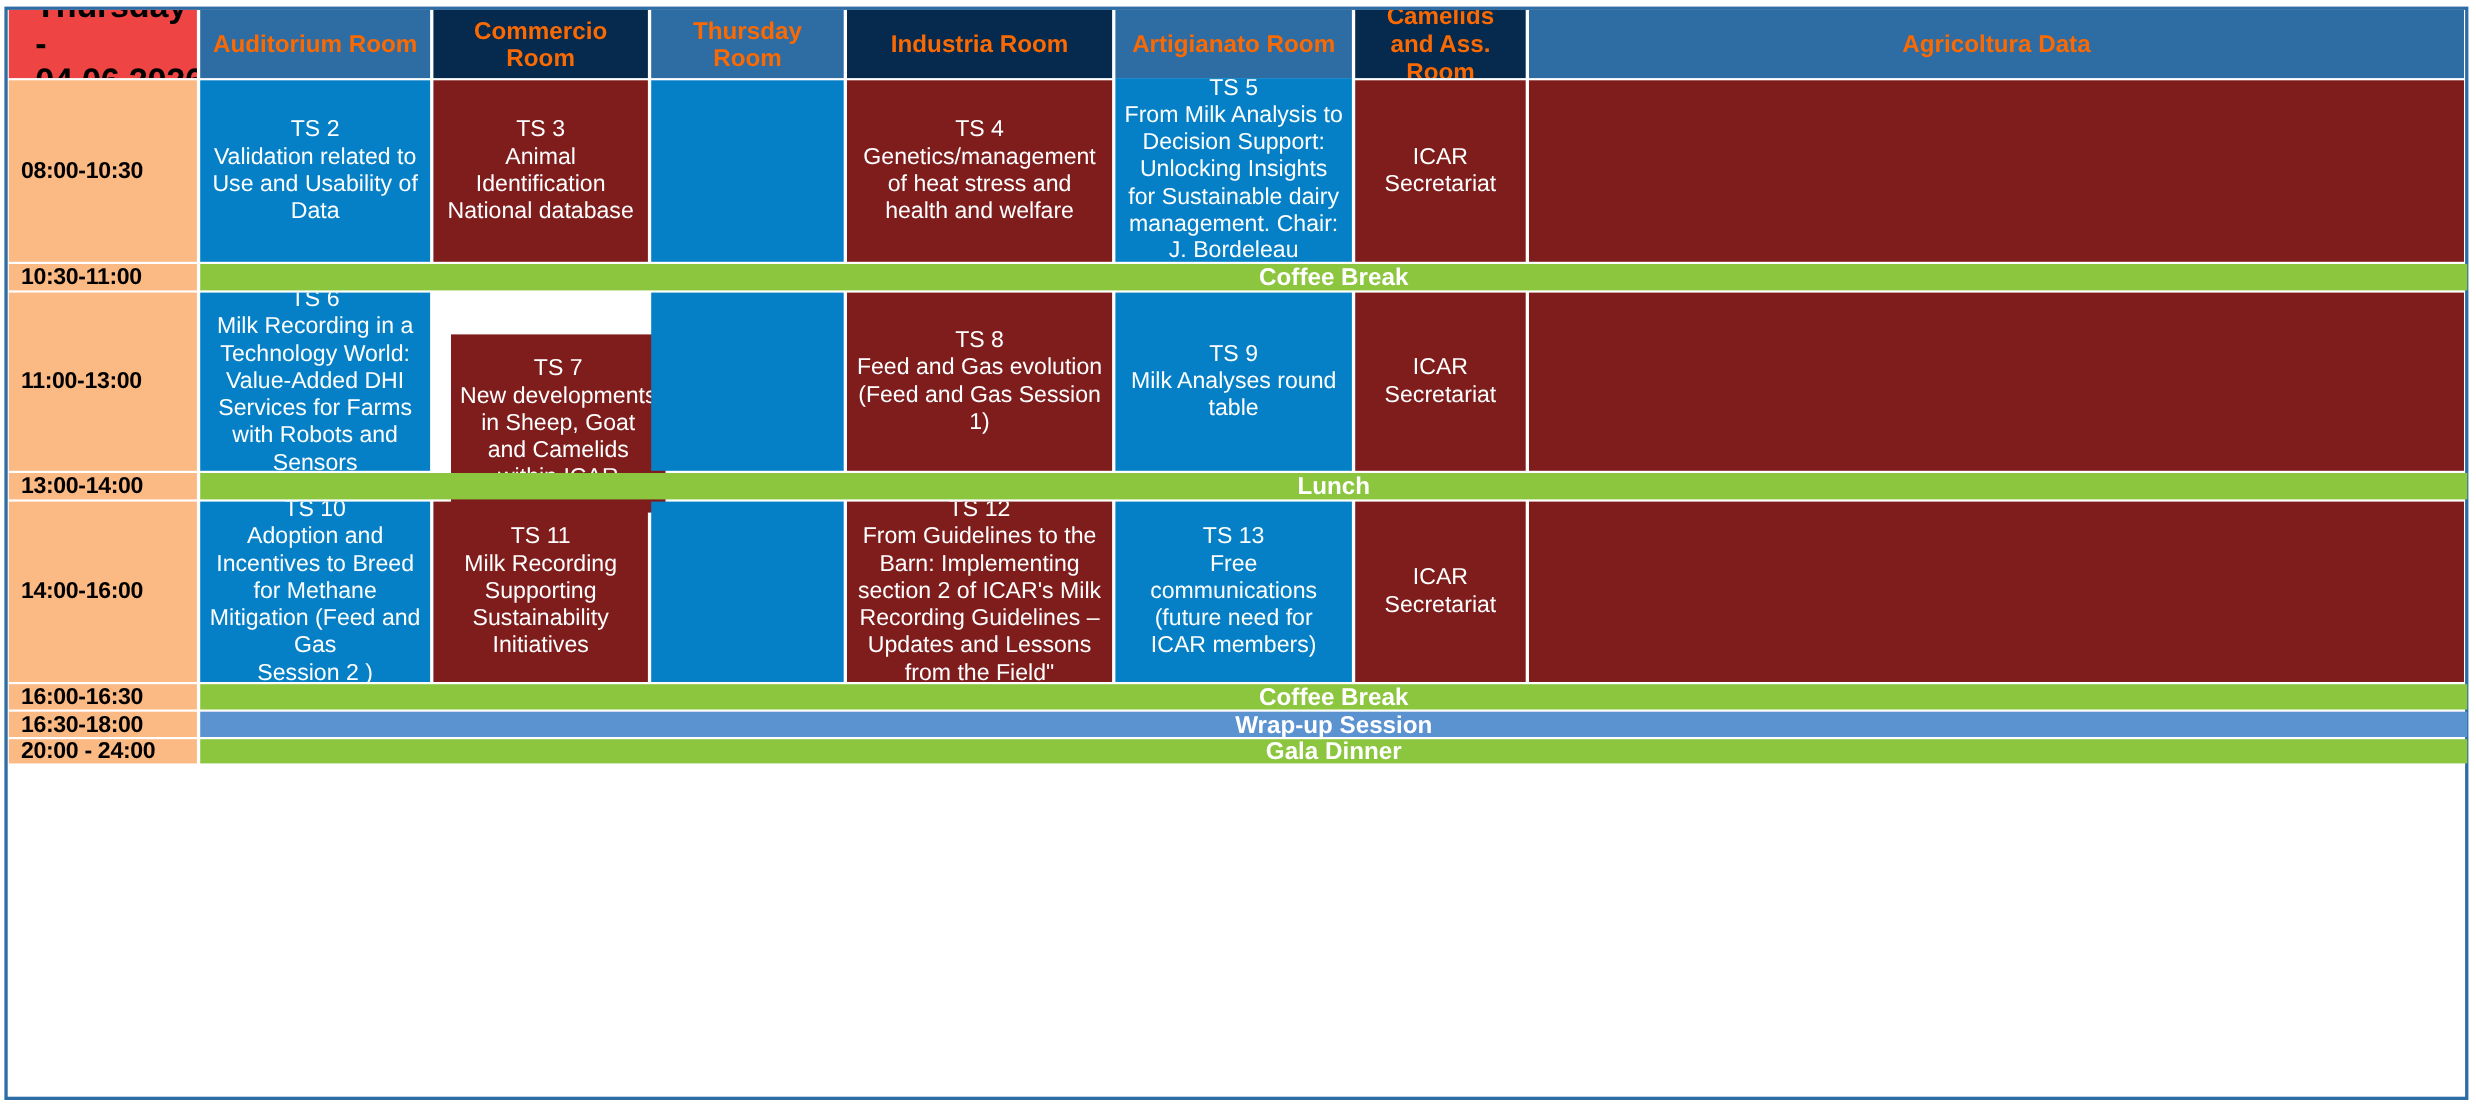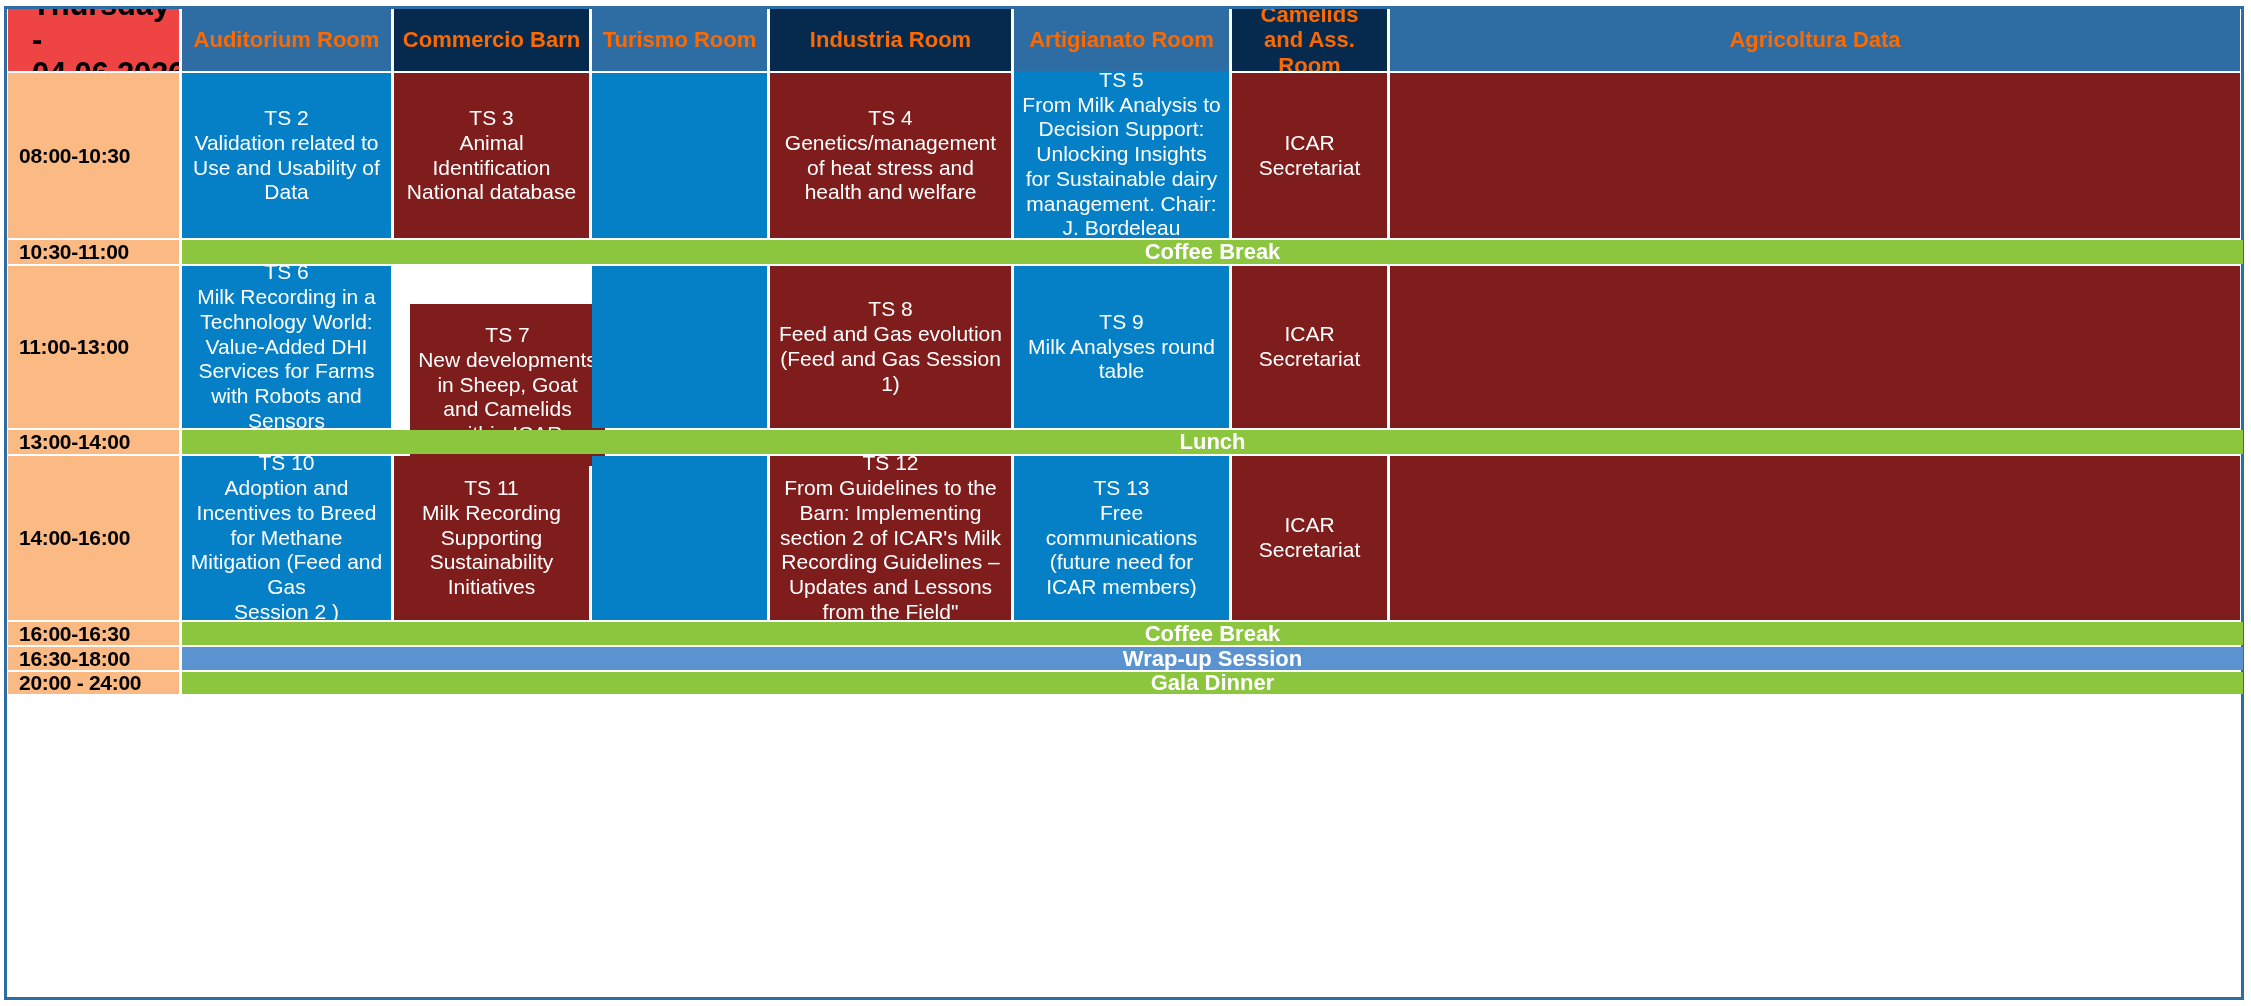--- a/index.html
+++ b/index.html
@@ -120,24 +120,24 @@
       <div class="cell day-title" style="left: 8px; top: 9px; width: 171px; height: 62px;">
         <div>
           <div>Thursday -</div>
           <div>04.06.2026</div>
         </div>
       </div>
       <div class="cell room-head mid" style="left: 182px; top: 9px; width: 209px; height: 62px;">
         <span>Auditorium Room</span>
       </div>
       <div class="cell room-head dark" style="left: 394px; top: 9px; width: 195px; height: 62px;">
-        <span>Commercio Barn</span>
+        <span>Commercio Room</span>
       </div>
       <div class="cell room-head mid" style="left: 592px; top: 9px; width: 175px; height: 62px;">
-        <span>Turismo Room</span>
+        <span>Thursday Room</span>
       </div>
       <div class="cell room-head dark" style="left: 770px; top: 9px; width: 241px; height: 62px;">
         <span>Industria Room</span>
       </div>
       <div class="cell room-head mid" style="left: 1014px; top: 9px; width: 215px; height: 62px;">
         <span>Artigianato Room</span>
       </div>
       <div class="cell room-head dark" style="left: 1232px; top: 9px; width: 155px; height: 62px;">
         <span>Camelids and Ass. Room</span>
       </div>

